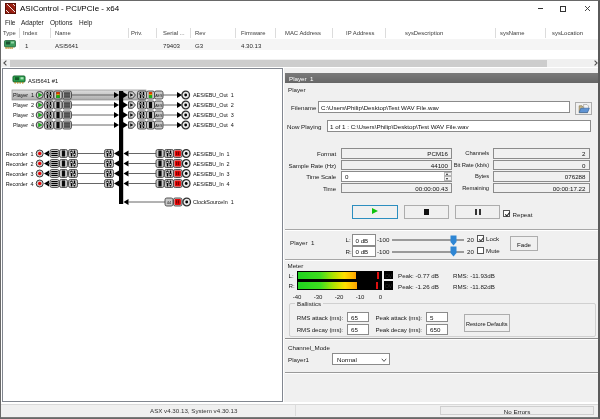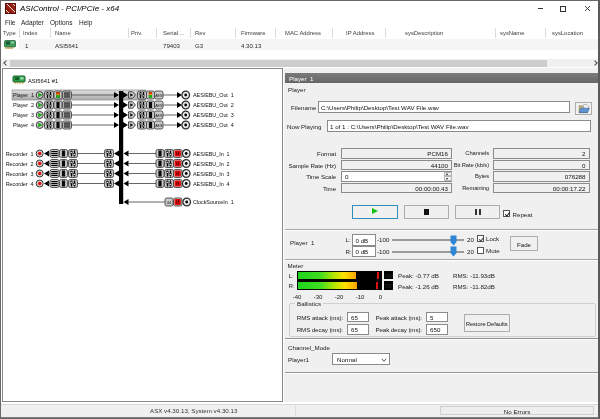--- a/index.html
+++ b/index.html
@@ -1,20 +1,20 @@
 <!DOCTYPE html>
 <html><head>
 <meta charset="utf-8">
 <style>
 * { margin:0; padding:0; box-sizing:border-box; }
 html,body { width:600px; height:419px; overflow:hidden; }
 body { position:relative; font-family:"Liberation Sans", sans-serif; background:#fff; }
 .abs { position:absolute; }
 #frame { position:absolute; left:0; top:0; width:600px; height:419px; border:1px solid #696969; border-right:2px solid #5a5a5a; z-index:50; pointer-events:none; }
-#title { left:20px; top:4px; font-size:8px; color:#000;font-style:italic; }
+#title { left:20px; top:4px; font-size:8px; color:#000; }
 #appicon { left:5px; top:3px; width:11px; height:11px; background:
   repeating-linear-gradient(45deg,#a02113 0 2px,#efe2de 2px 2.8px,#8a1a0d 2.8px 4.5px);
   border:1px solid #5c0f06; }
 #mindash { left:538px; top:8px; width:5px; height:1px; background:#333; }
 #maxbox { left:560px; top:6px; width:5.5px; height:5.5px; border:1px solid #333; }
 
 .menuitem { top:18.5px; font-size:6.5px; color:#1a1a1a; }
 .th { top:29.5px; font-size:5.9px; color:#3c3c3c; }
 .colsep { top:28px; width:1px; height:10px; background:#dcdcdc; }
 .td { top:41.5px; font-size:6.1px; color:#2b2b2b; }

